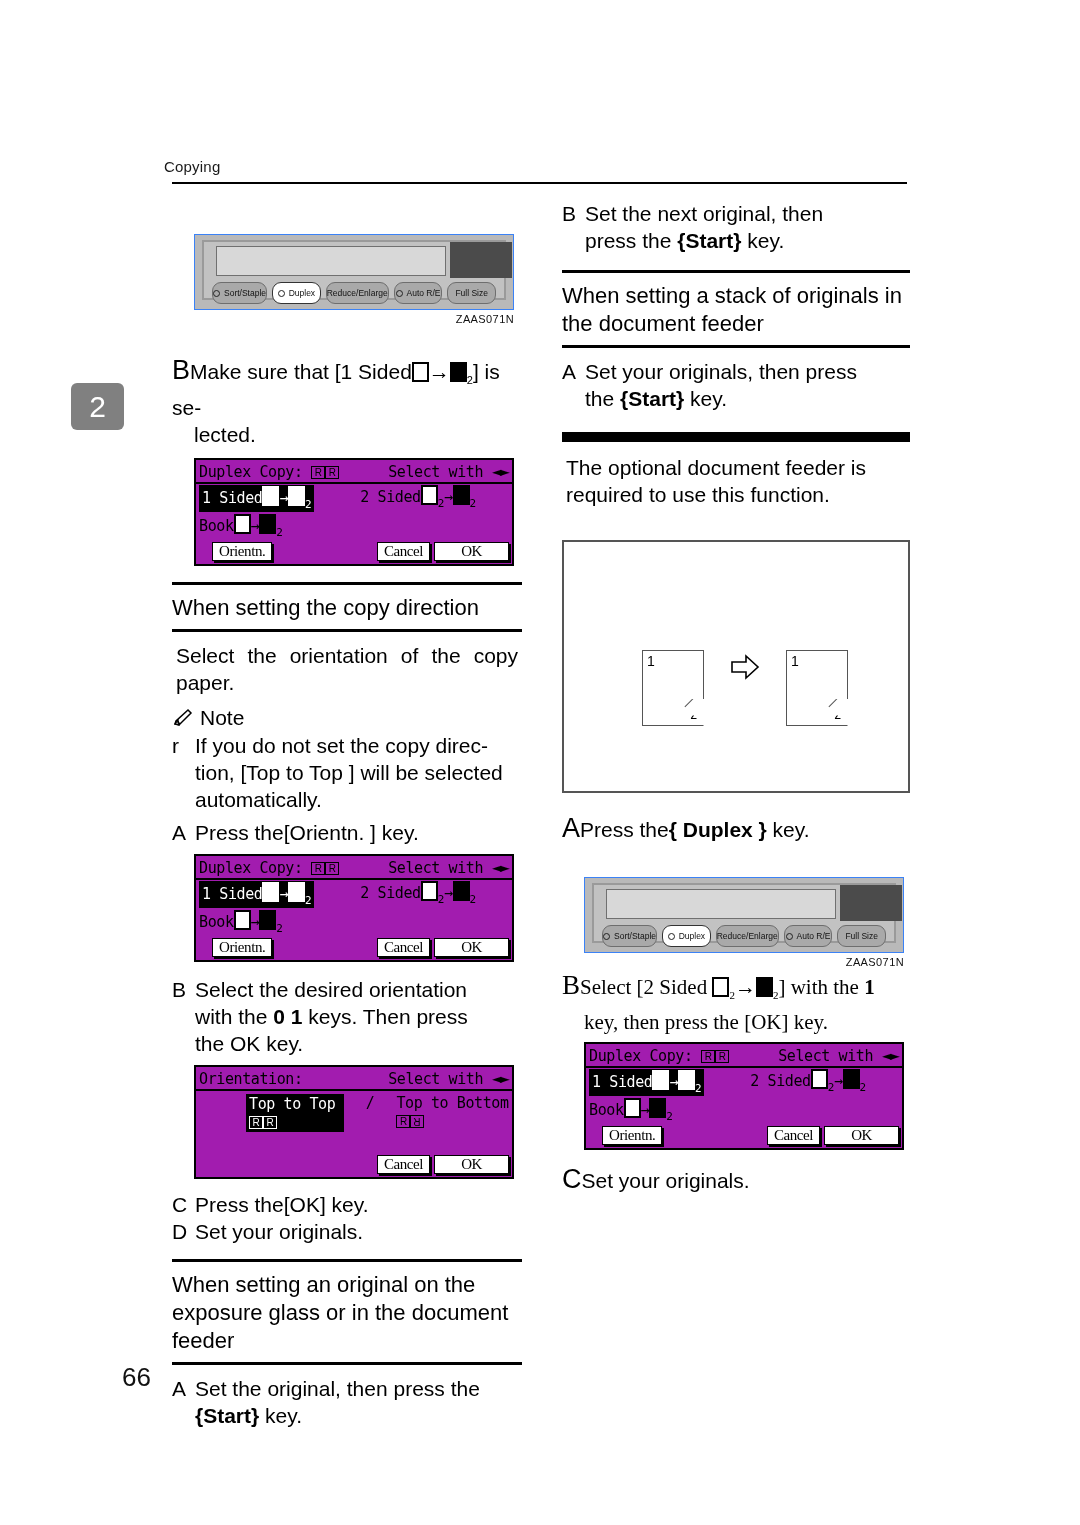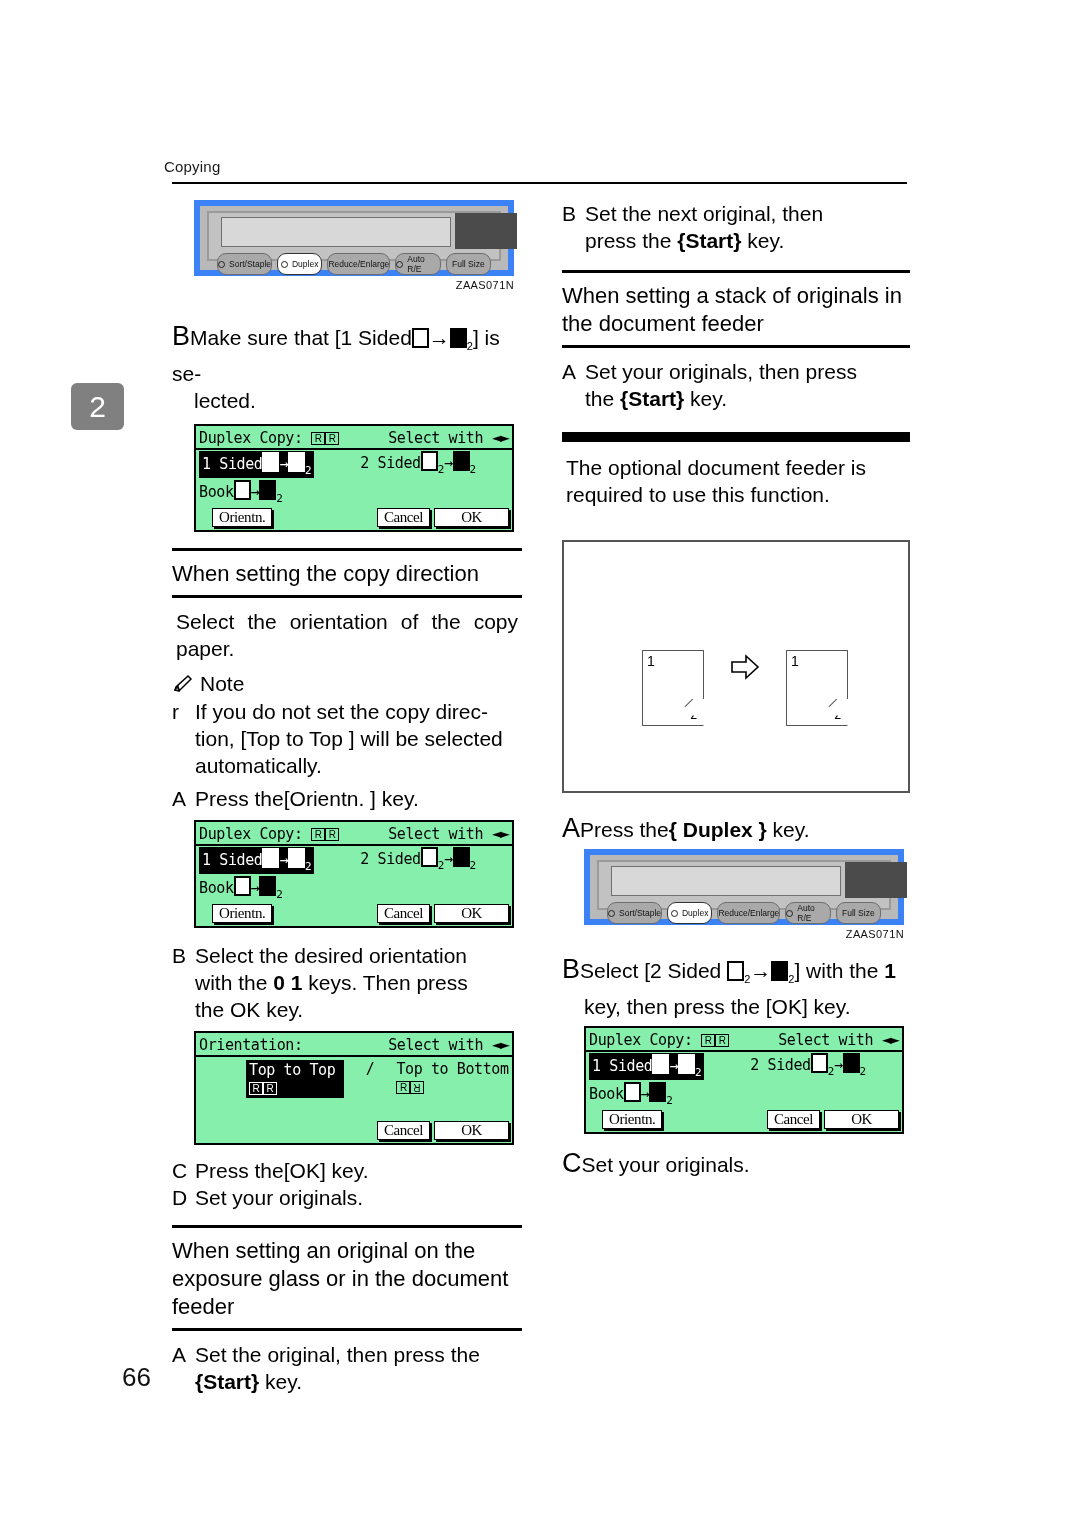--- a/index.html
+++ b/index.html
@@ -43,35 +43,35 @@
   .bullet-row .bchar{width:12px;flex:none;}
 
   
   .sheet{display:inline-block;width:13px;height:16px;border:2px solid #000;position:relative;
          vertical-align:-3px;background:#fff;}
   .sheet.blk{background:#000;}
   .sub{font-size:11px;vertical-align:-5px;}
 
   
   .panelphoto{position:relative;width:320px;height:76px;background:#b9b9b9;
-              border:6px solid #3b82f6;box-sizing:border-box;padding:4px;}
+              border:1px solid #3b82f6;box-sizing:border-box;padding:4px;margin-top:34px;}
   .panelphoto .inner{position:absolute;left:7px;top:5px;right:7px;bottom:9px;
               border:2px solid #9a9a9a;background:#c2c2c2;box-sizing:border-box;}
   .pp-lcd{position:absolute;left:12px;top:4px;width:230px;height:30px;background:#d8d8d8;border:1px solid #707070;box-sizing:border-box;}
   .pp-dark{position:absolute;left:246px;top:0px;width:62px;height:36px;background:#4b4b4b;}
   .pp-btnrow{position:absolute;left:8px;top:40px;right:8px;height:22px;display:flex;gap:5px;}
   .pp-btn{flex:1;height:22px;background:#a9a9a9;border:1px solid #6e6e6e;border-radius:9px;
           display:flex;align-items:center;justify-content:center;gap:4px;
           font-size:8.5px;color:#111;box-sizing:border-box;}
   .pp-btn.hl{background:#fff;border-color:#333;}
   .pp-btn .led{width:7px;height:7px;border:1.3px solid #222;border-radius:50%;box-sizing:border-box;background:transparent;flex:none;}
   .photo-id{font-size:11px;text-align:right;width:320px;margin-top:3px;letter-spacing:.4px;color:#111;}
 
   
-  .lcd{width:320px;border:2px solid #000;background:#86efac;box-sizing:border-box;
+  .lcd{width:320px;border:2px solid #000;background:#a21caf;box-sizing:border-box;
        font-family:"DejaVu Sans Mono",monospace;}
   .lcd .hdr{display:flex;align-items:center;justify-content:space-between;
             padding:2px 3px 1px 3px;border-bottom:2px solid #000;font-size:15px;letter-spacing:-0.4px;}
   .lcd .row{padding:1px 3px;font-size:15px;letter-spacing:-0.4px;display:flex;}
   .lcd .inv{background:#000;color:#fff;padding:1px 3px;display:inline-block;}
   .lcd .btnrow{display:flex;justify-content:space-between;padding:2px 3px 3px 16px;gap:4px;font-family:Liberation Serif, serif;}
   .lcdbtn{border:1.5px solid #000;padding:0px 6px;font-size:15px;letter-spacing:-0.4px;
           box-shadow:2px 2px 0 #000;background:#fff;}
   .rbox{display:inline-block;border:1.5px solid #000;font-size:10px;line-height:11px;
         width:12px;text-align:center;vertical-align:1px;font-family:"Liberation Sans",sans-serif;}
@@ -340,21 +340,21 @@
               </div>
             <div class="pp-btn">
                 <span>Full Size</span>
               </div>
           </div>
         </div>
       </div>
       <div class="photo-id">ZAAS071N</div>
     </div>
 
-    <div class="step" style="margin-top:16px;">
+    <div class="step" style="margin-top:4px;font-family:Liberation Serif, serif;">
       <span class="ltr">B</span><span>Select [2 Sided</span>
       <span class="sheet"></span><span class="sub">2</span>→<span class="sheet blk"></span><span class="sub">2</span><span>] with the</span>
       <b>1</b>
       <div style="margin-left:22px;">key, then press the [OK] key.</div>
     </div>
 
     <div style="margin:6px 0 16px 22px;">
       <div class="lcd">
         <div class="hdr">
           <span><span>Duplex Copy:</span> <span class="rbox">R</span><span class="rbox">R</span></span>

